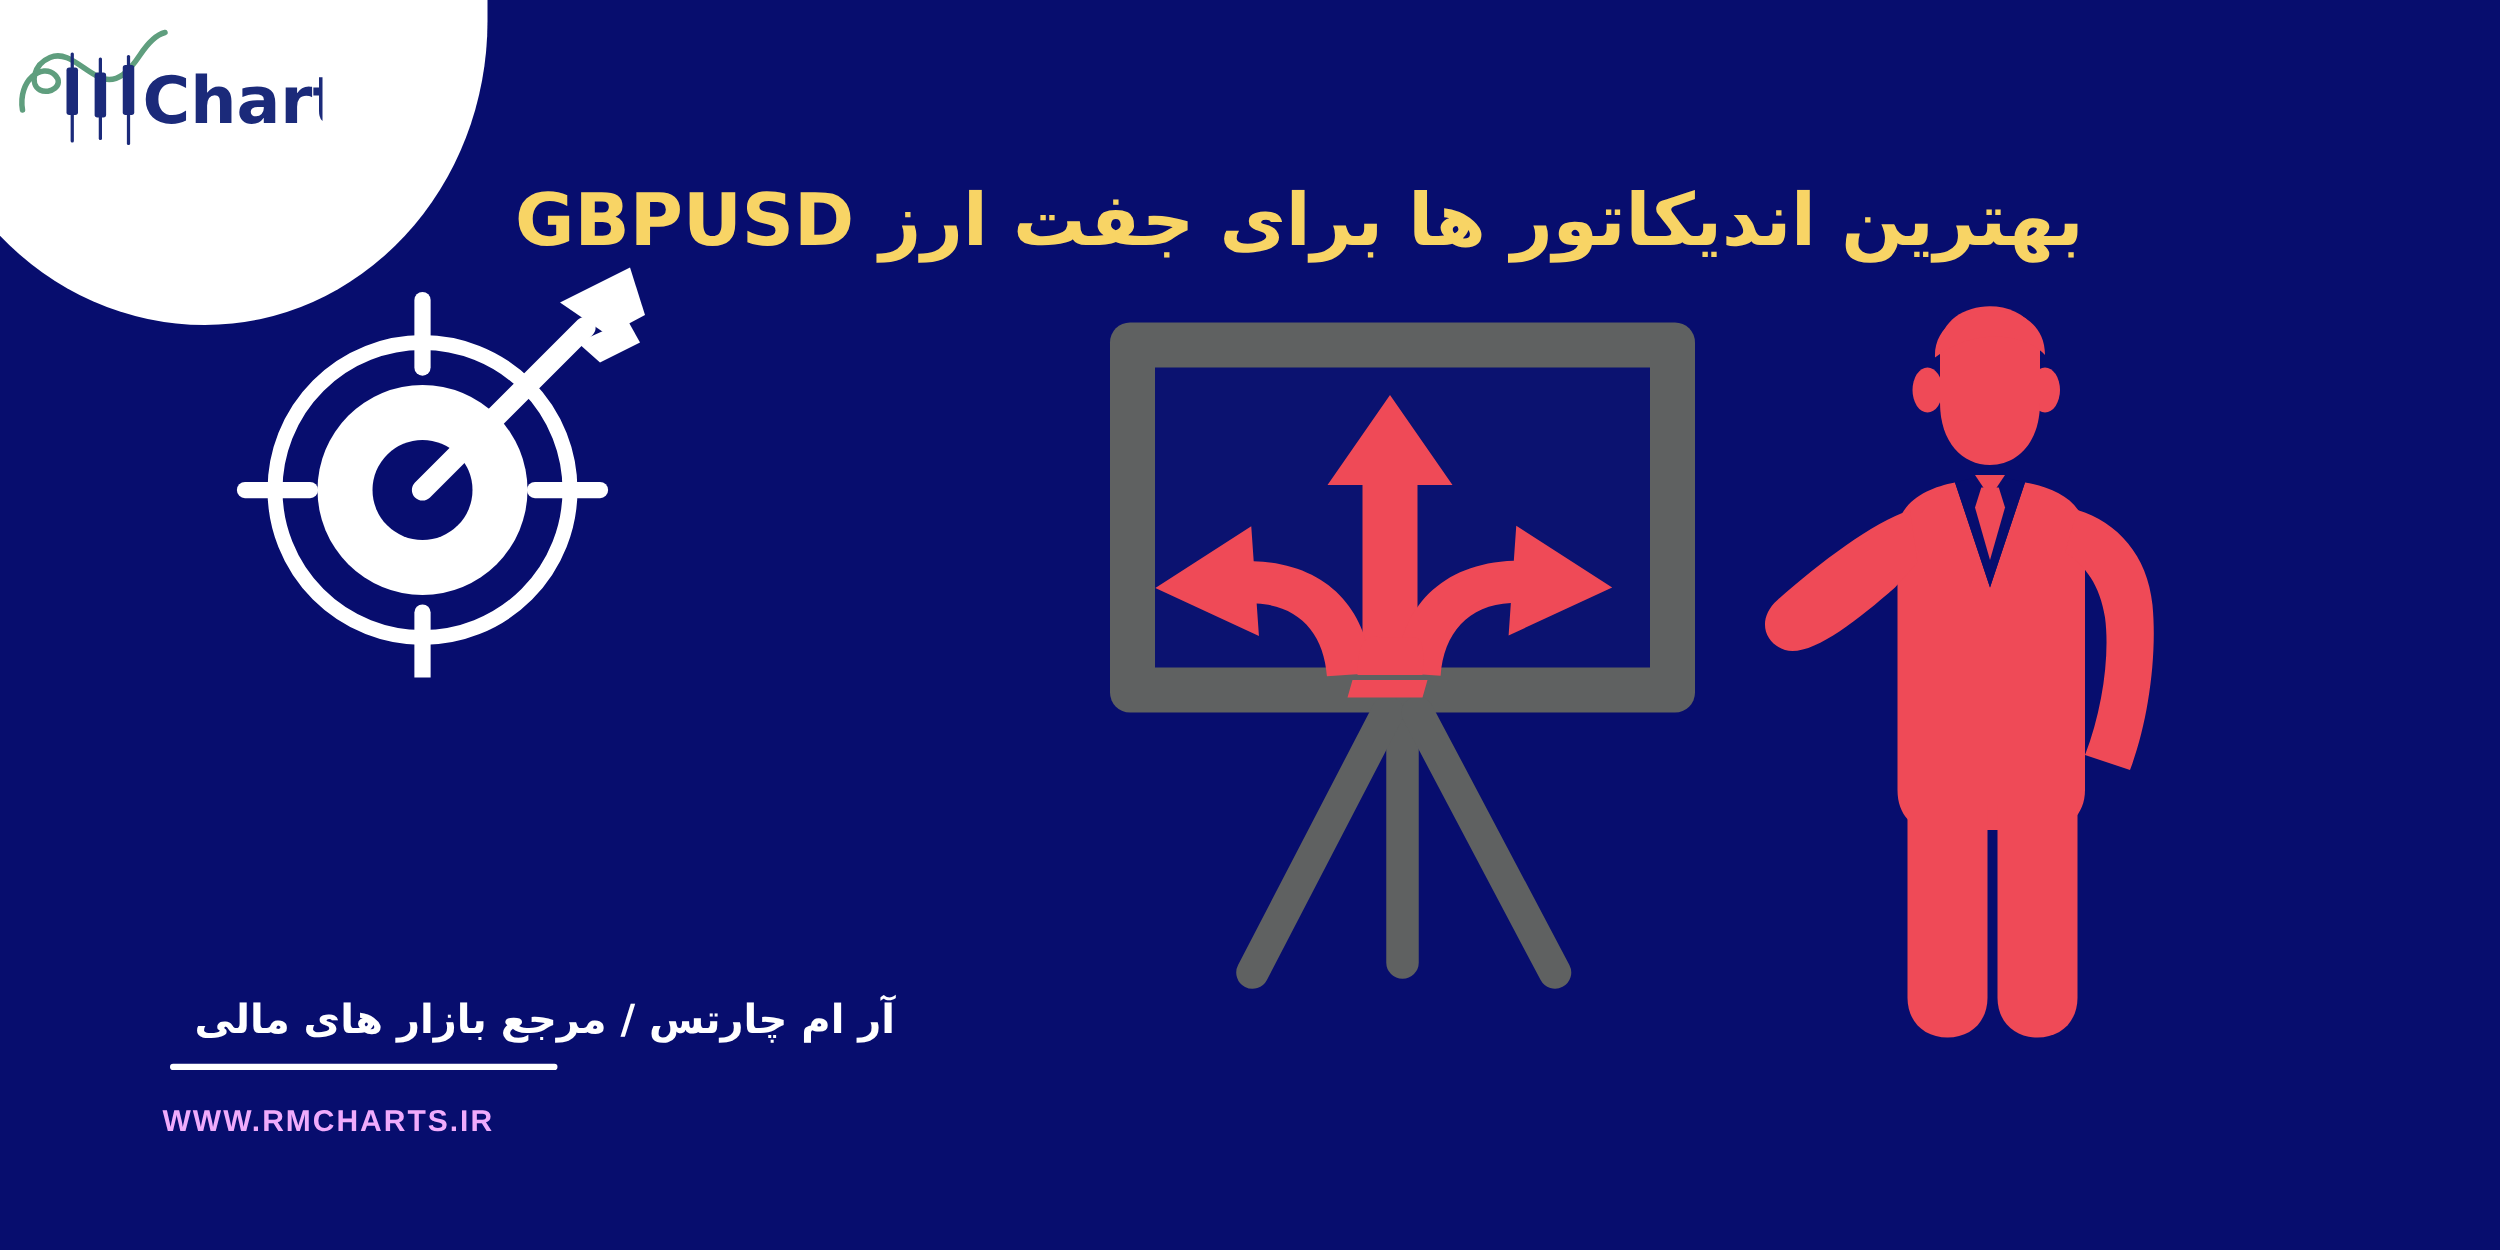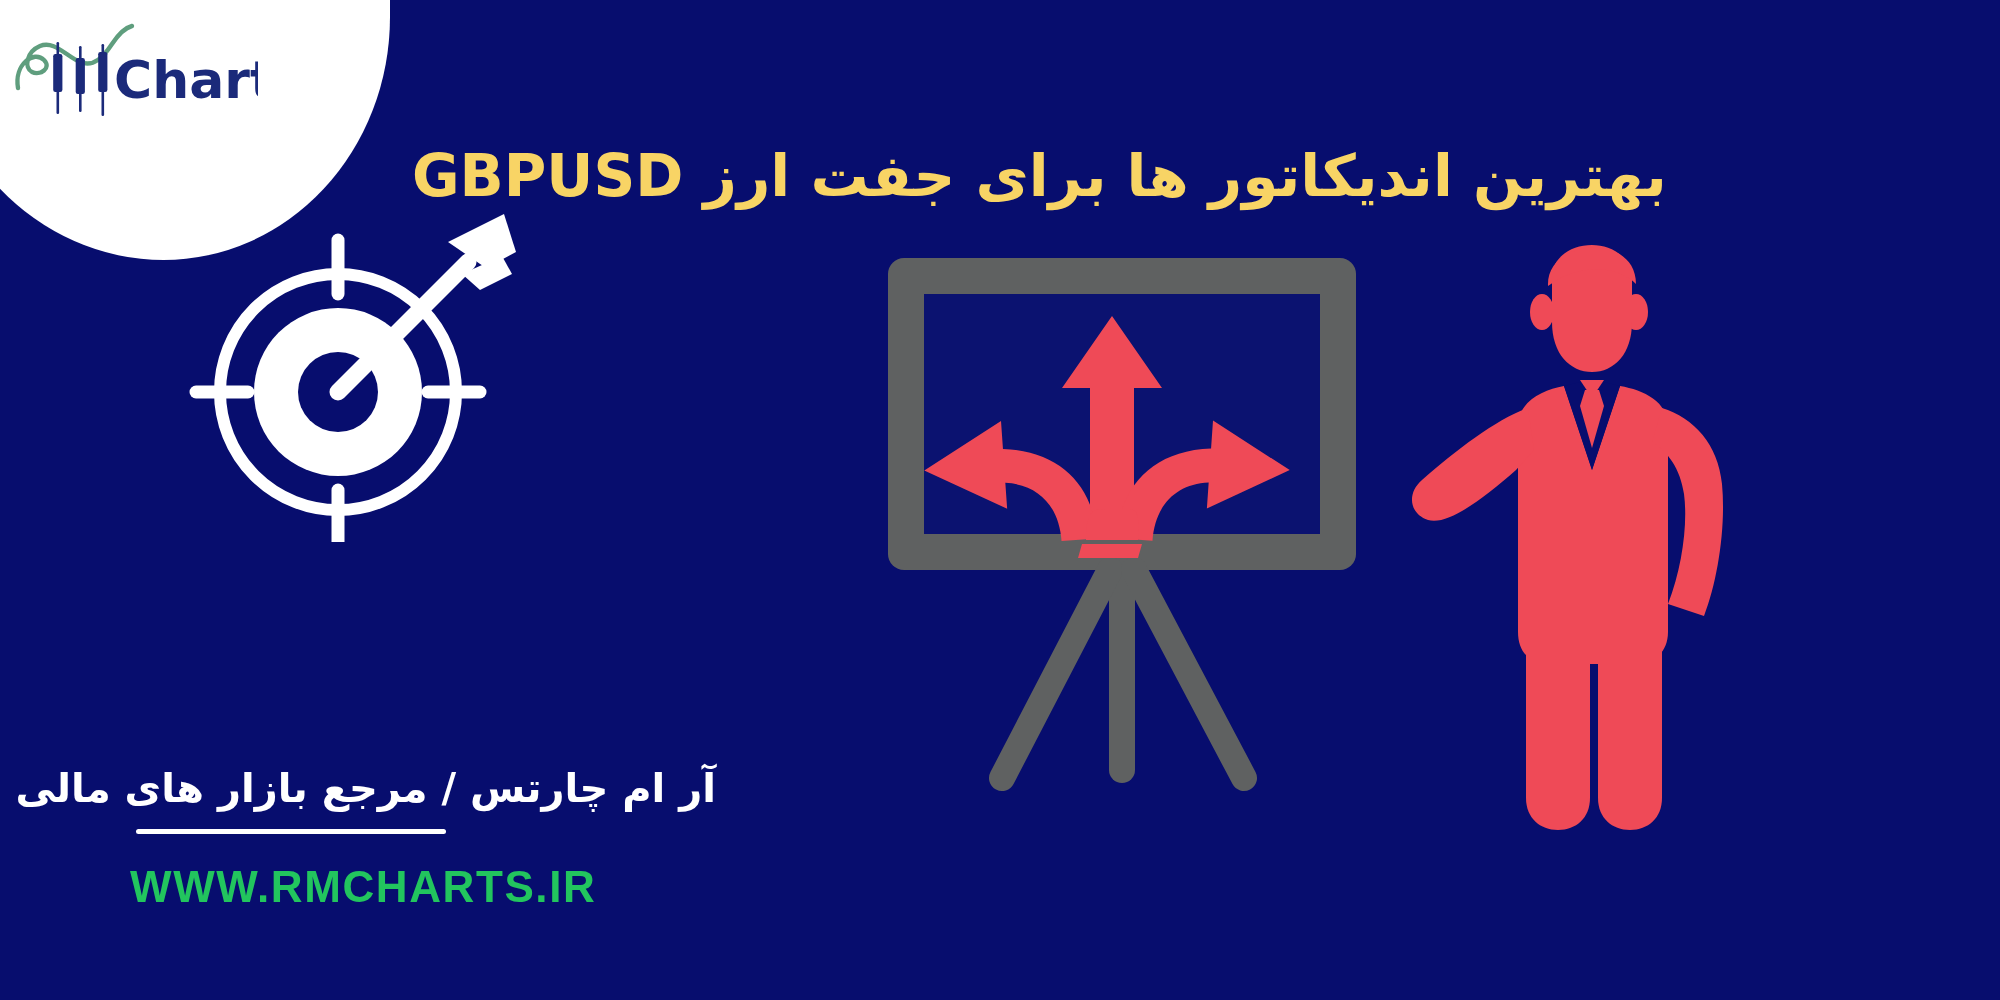--- a/index.html
+++ b/index.html
@@ -85,37 +85,37 @@
     position: absolute;
     left: 96px;
     bottom: 88px;
     width: 620px;
   }
   #footer-tagline {
     color: #ffffff;
     direction: rtl;
     unicode-bidi: isolate;
     text-align: right;
-    font-size: 40px;
+    font-size: 32px;
     font-weight: 700;
     line-height: 1.25;
     white-space: nowrap;
     font-family: "DejaVu Sans", sans-serif;
   }
   #footer-rule {
     margin: 16px 0 18px 0;
     width: 310px;
     height: 5px;
     background: #ffffff;
     border-radius: 3px;
     margin-left: 40px;
   }
   #footer-url {
-    color: #22c55e;
-    font-size: 44px;
+    color: #f0abfc;
+    font-size: 24px;
     font-weight: 700;
     letter-spacing: 1.6px;
     padding-left: 34px;
     font-family: "Liberation Sans", sans-serif;
     white-space: nowrap;
     margin-top: 28px;
   }
 </style>
 </head>
 <body>

